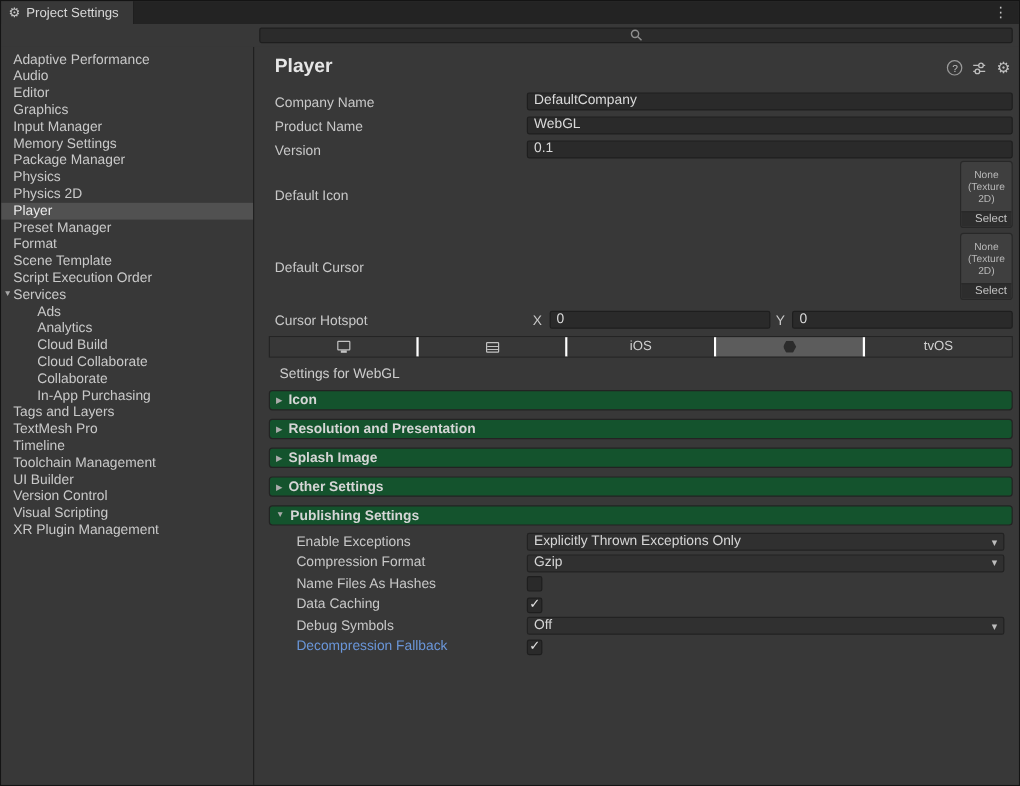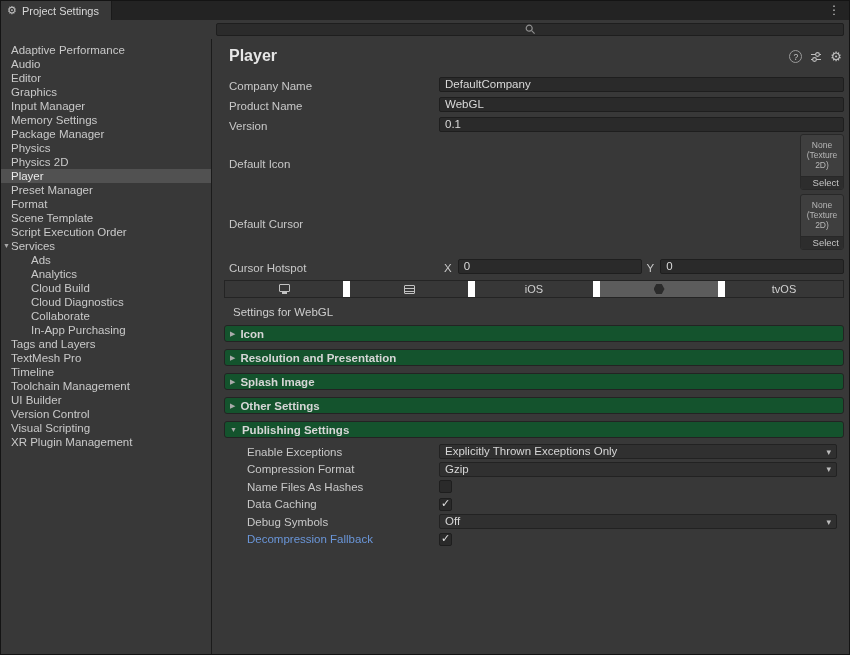--- a/index.html
+++ b/index.html
@@ -43,21 +43,21 @@
   .tex-box { margin-left:auto; width:44px; height:56px; background:#3F3F3F; border:1px solid #282828; border-radius:3px; display:flex; flex-direction:column; overflow:hidden; }
   .tex-none { flex:1; font-size:8.5px; color:#B8B8B8; text-align:center; padding:5px 1px 0 1px; line-height:10px; }
   .tex-select { height:13px; background:#2D2D2D; border-top:1px solid #282828; font-size:9.5px; color:#C6C6C6; text-align:right; padding-right:4px; line-height:12px; }
 
   .hotspot { margin-top:4px; }
   .xy-label { font-size:11.5px; color:#C8C8C8; margin:0 6px 0 5px; flex:0 0 auto; }
   .xy-label.first { margin-left:5px; }
 
   
   .ptab-bar { display:flex; height:18px; margin:5px 5px 0 12px; border:1px solid #242424; }
-  .ptab { flex:1; display:flex; align-items:center; justify-content:center; gap:4px; background:#373737; border-right:7px solid #ffffff; font-size:11px; color:#D0D0D0; }
+  .ptab { flex:1; display:flex; align-items:center; justify-content:center; gap:4px; background:#373737; border-right:2px solid #ffffff; font-size:11px; color:#D0D0D0; }
   .ptab:last-child { border-right:none; }
   .ptab.selected { background:#5C5C5C; }
   .picon-monitor { width:11px; height:8px; border:1px solid #C2C2C2; border-radius:1px; position:relative; display:inline-block; margin-bottom:2px; }
   .picon-monitor::after { content:""; position:absolute; left:2px; right:2px; bottom:-3px; height:2px; background:#C2C2C2; }
   .picon-server { width:11px; height:9px; border:1px solid #C2C2C2; border-radius:1px; display:inline-block; background:repeating-linear-gradient(to bottom, transparent 0 2px, #C2C2C2 2px 3px); }
   .picon-webgl { width:11px; height:10px; display:inline-block; background:#2B2B2B; clip-path:polygon(25% 0, 75% 0, 100% 50%, 75% 100%, 25% 100%, 0 50%); }
 
   .settings-for { margin:8px 0 7px 21px; font-size:11.5px; color:#CDCDCD; }
 
   
@@ -111,21 +111,21 @@
         <div class="side-item"><span>Physics 2D</span></div>
         <div class="side-item selected"><span>Player</span></div>
         <div class="side-item"><span>Preset Manager</span></div>
         <div class="side-item"><span>Format</span></div>
         <div class="side-item"><span>Scene Template</span></div>
         <div class="side-item"><span>Script Execution Order</span></div>
         <div class="side-item"><span class="side-caret">▼</span><span>Services</span></div>
         <div class="side-item child"><span>Ads</span></div>
         <div class="side-item child"><span>Analytics</span></div>
         <div class="side-item child"><span>Cloud Build</span></div>
-        <div class="side-item child"><span>Cloud Diagnostics</span></div>
+        <div class="side-item child"><span>Cloud Collaborate</span></div>
         <div class="side-item child"><span>Collaborate</span></div>
         <div class="side-item child"><span>In-App Purchasing</span></div>
         <div class="side-item"><span>Tags and Layers</span></div>
         <div class="side-item"><span>TextMesh Pro</span></div>
         <div class="side-item"><span>Timeline</span></div>
         <div class="side-item"><span>Toolchain Management</span></div>
         <div class="side-item"><span>UI Builder</span></div>
         <div class="side-item"><span>Version Control</span></div>
         <div class="side-item"><span>Visual Scripting</span></div>
         <div class="side-item"><span>XR Plugin Management</span></div>

